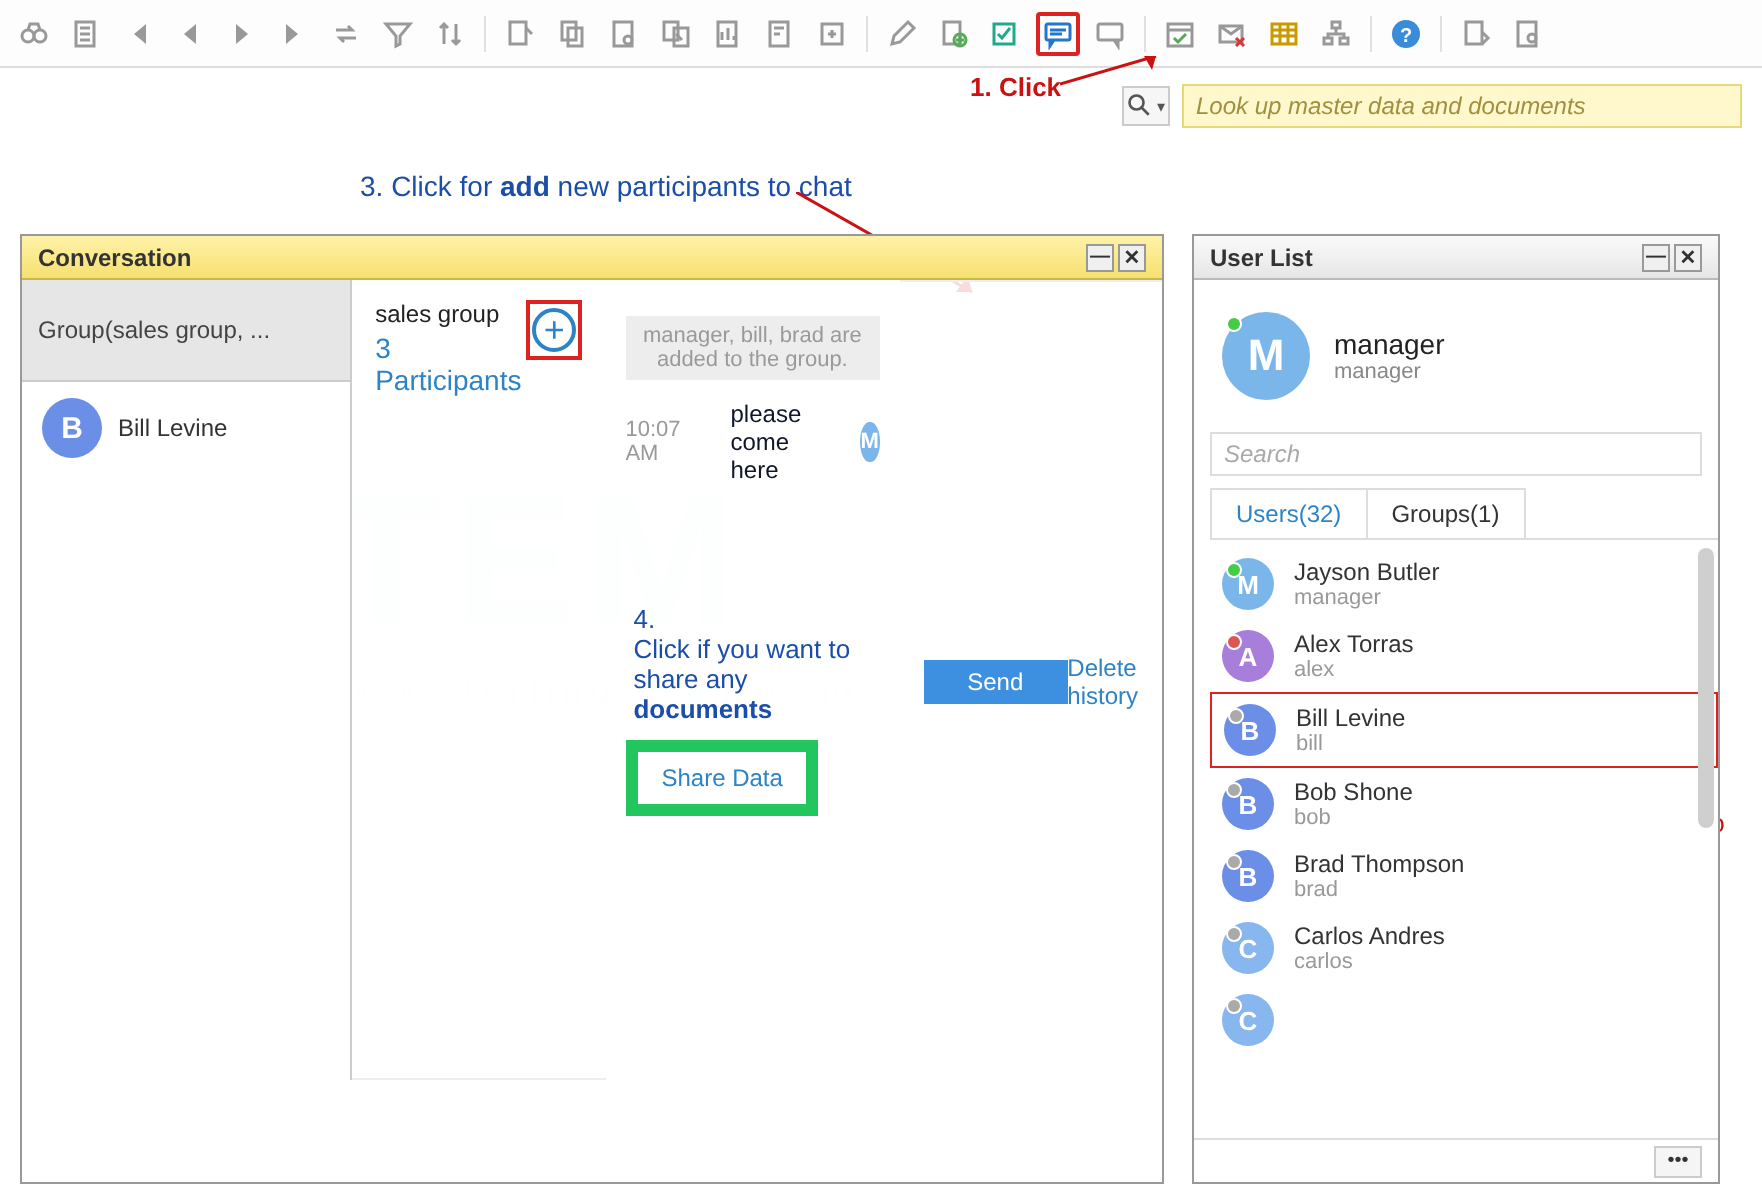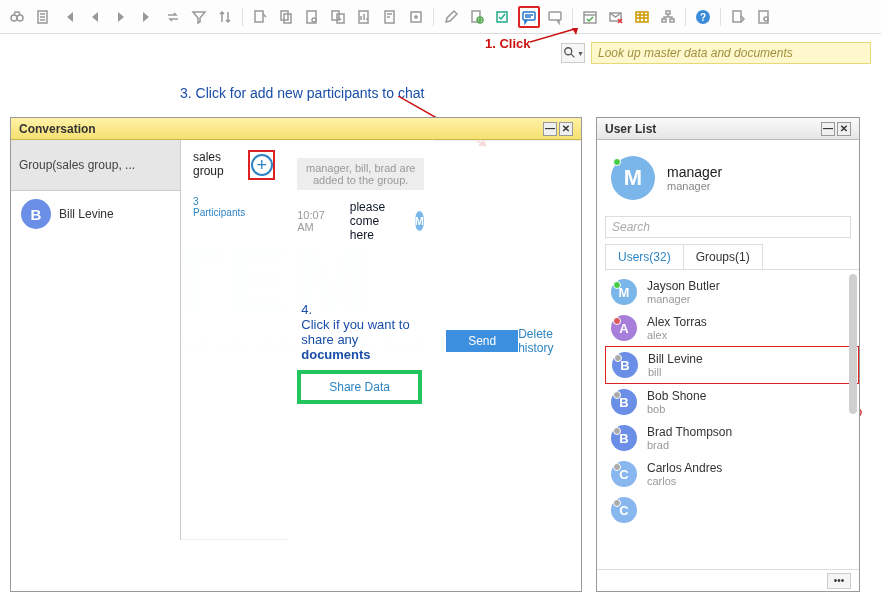--- a/index.html
+++ b/index.html
@@ -108,21 +108,21 @@
   .av-M { background:#7bb6ea; }
   .av-A { background:#a87edb; }
   .av-C { background:#88b6ee; }
   .conv-right { flex:1; display:flex; flex-direction:row;justify-content:center; }
   .conv-head {
     display:flex; justify-content:space-between; align-items:flex-start;
     padding:10px 12px 8px;
     border-bottom:1px solid #eee;
   }
   .conv-head-name { color:#222; }
-  .conv-head-sub { color:#2d84c4; font-size:10px; margin-top:18px; }
+  .conv-head-sub { color:#2d84c4; font-size:14px; margin-top:2px; }
   .add-btn {
     width:30px; height:30px;
     border:2px solid #d22;
     display:flex; align-items:center; justify-content:center;
     cursor:pointer;
   }
   .add-btn-inner {
     width:22px; height:22px; border-radius:50%;
     border:2px solid #2d84c4;
     color:#2d84c4;
@@ -136,23 +136,23 @@
     font-size:11px;
   }
   .msg-row { display:flex; align-items:center; justify-content:flex-end; gap:19px; margin:10px 0;}
   .msg-time { color:#999; font-size:11px; margin-right:6px; }
   .msg-text { color:#0f172a; }
   .note4 { color:#1a4ea8; margin-top:60px; font-size:13px; padding:0 4px;}
   .note4 .num{color:#1a4ea8;}
   .note4 b{font-weight:bold;}
   .share-btn {
     display:inline-block;
-    border:4px solid #22c55e;
+    border:6px solid #22c55e;
     color:#2d84c4;
-    padding:6px 28px;
+    padding:6px 12px;
     margin-top:8px;
     cursor:pointer;
   }
   .conv-foot {
     display:flex; align-items:center; justify-content:space-between;
     padding:10px 12px; border-top:1px solid #eee;
   }
   .send-btn {
     background:#3d8fe0; color:#fff;
     padding:4px 22px; border:none;
@@ -198,21 +198,21 @@
   .user-row .avatar{position:relative;}
   .user-row.selected { border:1px solid #d22; }
   .user-row .u-name{color:#333;}
   .user-row .u-sub{color:#999; font-size:11px;}
   .scroll-handle{position:absolute; right:2px; top:4px; width:8px; height:140px; background:#cfcfcf; border-radius:4px;}
   .user-foot{ height:22px; border-top:1px solid #ddd; display:flex; justify-content:flex-end; align-items:center; padding:0 8px;}
   .ellip-btn{border:1px solid #ccc; background:#f5f5f5; width:24px;height:16px; font-size:10px; display:flex;align-items:center;justify-content:center;cursor:pointer;}
   
   .callout { position:absolute; color:#c11; font-weight:bold; font-size:13px; pointer-events:none;}
   .callout.blue{ color:#1a4ea8; font-weight:normal;}
-  .callout.blue b{font-weight:normal;text-align:right;}
+  .callout.blue b{font-weight:bold;text-align:right;}
   .arrow-line{ position:absolute; pointer-events:none;}
   .watermark{
     position:absolute; left:100px; top:230px;
     font-size:90px; color:#eef3f7; font-weight:bold;
     letter-spacing:6px; z-index:0; pointer-events:none;
     font-family: Arial, sans-serif;
   }
   .watermark-sub{
     position:absolute; left:160px; top:335px;
     font-size:18px; color:#eef3f7; letter-spacing:4px;

